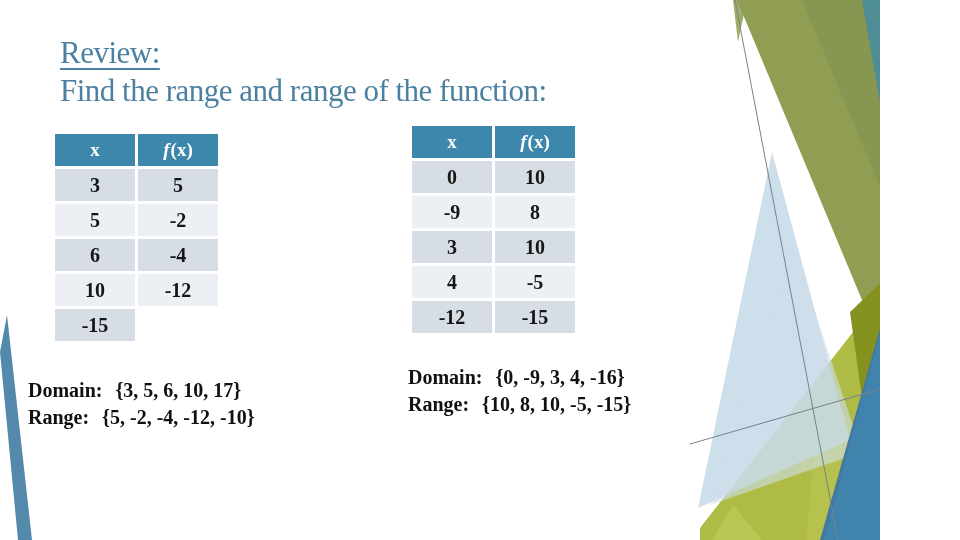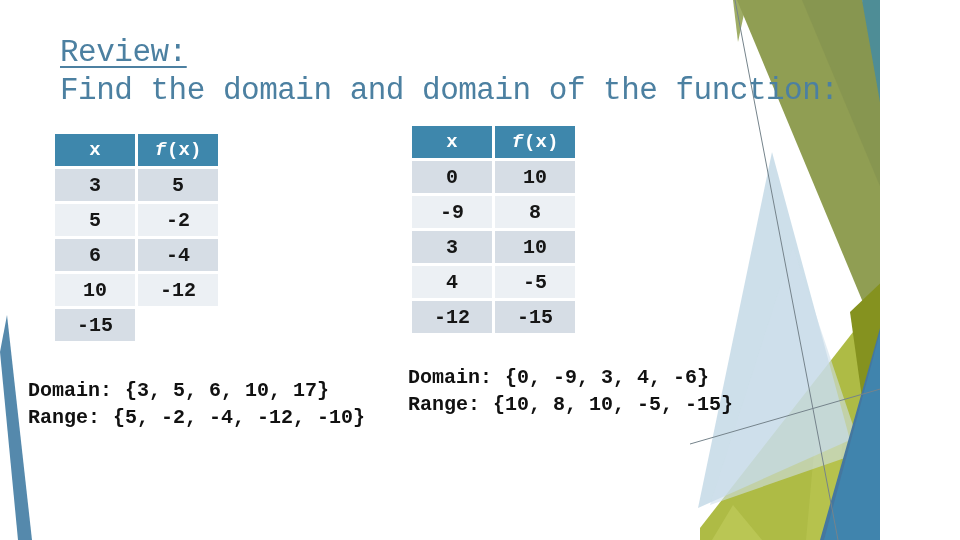--- a/index.html
+++ b/index.html
@@ -1,18 +1,18 @@
 <!DOCTYPE html>
 <html><head>
 <meta charset="utf-8">
 <style>
   html,body{margin:0;padding:0;background:#ffffff;}
   .slide{
     position:relative;width:880px;height:540px;overflow:hidden;background:#ffffff;
-    font-family:Liberation Mono, monospace;
+    font-family:Liberation Serif, serif;
   }
   svg.decor{position:absolute;left:0;top:0;z-index:0;}
   .title{
     position:absolute;left:60px;top:34px;z-index:2;
     color:#4c80a1;font-size:31px;line-height:38px;letter-spacing:-0.5px;white-space:nowrap;
   }
   .title .u{text-decoration:underline;text-underline-offset:5px;text-decoration-thickness:2px;}
   .dtable{
     position:absolute;z-index:2;display:grid;grid-template-columns:80px 80px;gap:3px;
   }
@@ -51,21 +51,21 @@
     <polygon points="793,247 710,505 862,452" opacity="0.6" fill="#cfdfeb"></polygon>
     <polygon points="928,0 960,0 960,540 820,540 903,247" fill="#45779f"></polygon>
     <polygon points="905,240 950,120 950,540 824,540" opacity="0.85" fill="#3f86af"></polygon>
     <polygon points="890,262 912,262 903,300 884,300" opacity="0.85" fill="#7fa79b"></polygon>
     <line x1="735" y1="0" x2="838" y2="540" stroke-width="1" stroke="#75838b"></line>
     <line x1="690" y1="444" x2="960" y2="366" stroke-width="1" stroke="#75838b"></line>
   </svg>
 
   <div class="title">
     <div><span class="u">Review:</span></div>
-    <div>Find the domain and domain of the function:</div>
+    <div>Find the range and range of the function:</div>
   </div>
 
   <div class="dtable" id="table-left">
     <div class="cell head">x</div>
     <div class="cell head">
         <span class="f-ital">f</span>
         <span>(x)</span>
       </div>
 
     <div class="cell data ra">3</div>
@@ -105,21 +105,21 @@
     </div>
     <div class="ans-line">
       <span class="ans-label">Range:</span>
       <span>{5, -2, -4, -12, -10}</span>
     </div>
   </div>
 
   <div class="answers" id="answers-right">
     <div class="ans-line">
       <span class="ans-label">Domain:</span>
-      <span>{0, -9, 3, 4, -6}</span>
+      <span>{0, -9, 3, 4, -16}</span>
     </div>
     <div class="ans-line">
       <span class="ans-label">Range:</span>
       <span>{10, 8, 10, -5, -15}</span>
     </div>
   </div>
 
 </div>
 
 </body></html>

